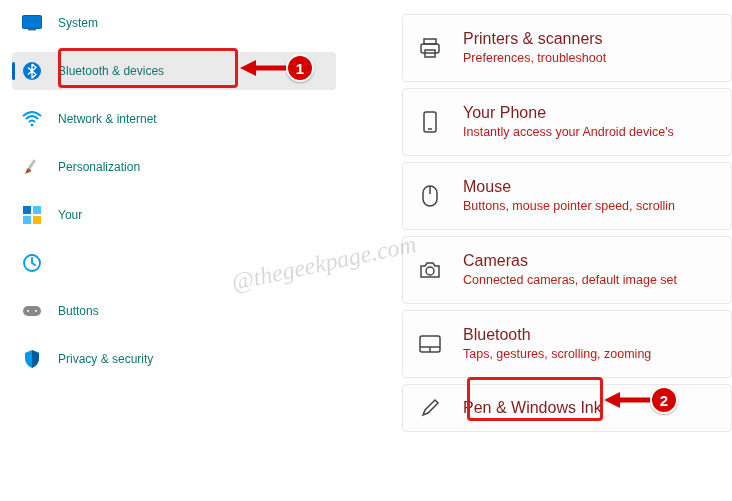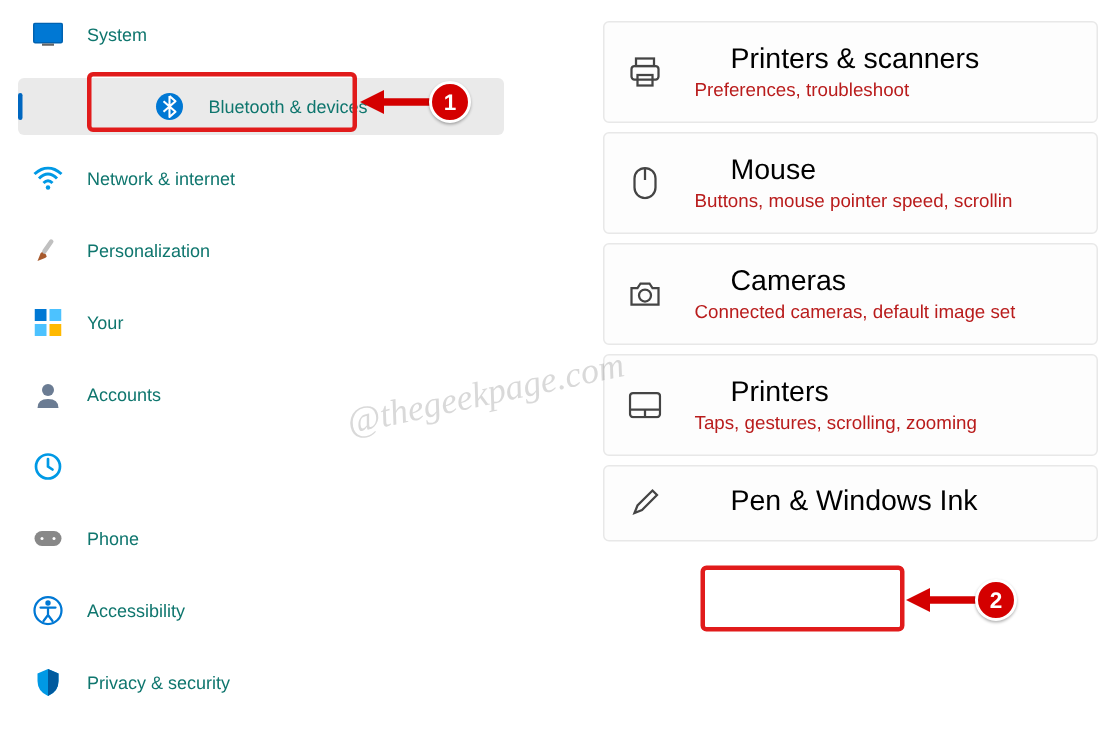--- a/index.html
+++ b/index.html
@@ -28,21 +28,20 @@
     align-items: center;
     height: 38px;
     padding: 0 10px;
     border-radius: 4px;
     margin-bottom: 10px;
     cursor: pointer;
     position: relative;
   }
   .sidebar-item.selected {
     background: #eaeaea;
-    justify-content: center;
   }
   .sidebar-item.selected::before {
     content: "";
     position: absolute;
     left: 0px;
     top: 10px;
     width: 3px;
     height: 18px;
     background: #0067c0;
     border-radius: 2px;
@@ -85,24 +84,23 @@
     justify-content: center;
     flex-shrink: 0;
     color: #555;
   }
   .card .card-text {
     display: flex;
     flex-direction: column;
     overflow: hidden;
   }
   .card .card-title {
-    font-size: 19px;
-    color: #000000;
+    font-size: 16px;
+    color: #7f1d1d;
     line-height: 1.3;
-    margin-left: 24px;
   }
   .card .card-sub {
     font-size: 12.5px;
     color: #b91c1c;
     line-height: 1.3;
     white-space: nowrap;
     overflow: hidden;
   }
   
   .highlight-box {
@@ -197,60 +195,41 @@
         <svg width="18" height="18" viewBox="0 0 18 18">
             <rect x="0" y="0" width="8" height="8" fill="#0078d4"></rect>
             <rect x="10" y="0" width="8" height="8" fill="#4cc2ff"></rect>
             <rect x="0" y="10" width="8" height="8" fill="#4cc2ff"></rect>
             <rect x="10" y="10" width="8" height="8" fill="#ffb900"></rect>
           </svg>
       </span>
       <span class="label">Your</span>
     </div>
 
-    <div class="sidebar-item">
-      <span class="icon">
-        <svg width="18" height="18" viewBox="0 0 18 18">
-            <circle cx="9" cy="6" r="4" fill="#6b7c93"></circle>
-            <path d="M2 18 Q2 12 9 12 Q16 12 16 18 Z" fill="#6b7c93"></path>
-          </svg>
-      </span>
-      <span class="label">Accounts</span>
-    </div>
 
     <div class="sidebar-item">
       <span class="icon">
         <svg width="20" height="20" viewBox="0 0 20 20">
             <circle cx="10" cy="10" r="8" fill="none" stroke="#0099e5" stroke-width="1.8"></circle>
             <path d="M10 5 V10 L13 12" stroke="#0099e5" stroke-width="1.8" fill="none" stroke-linecap="round"></path>
           </svg>
       </span>
     </div>
 
     <div class="sidebar-item">
       <span class="icon">
         <svg width="20" height="14" viewBox="0 0 20 14">
             <rect x="1" y="2" width="18" height="10" rx="5" fill="#888"></rect>
             <circle cx="6" cy="7" r="1" fill="#fff"></circle>
             <circle cx="14" cy="7" r="1" fill="#fff"></circle>
           </svg>
       </span>
-      <span class="label">Phone</span>
-    </div>
-
-    <div class="sidebar-item">
-      <span class="icon">
-        <svg width="20" height="20" viewBox="0 0 20 20">
-            <circle cx="10" cy="10" r="9" fill="none" stroke="#0078d4" stroke-width="1.5"></circle>
-            <circle cx="10" cy="5" r="1.8" fill="#0078d4"></circle>
-            <path d="M5 8 L15 8 M10 8 V13 M10 13 L7 17 M10 13 L13 17" stroke="#0078d4" stroke-width="1.5" stroke-linecap="round"></path>
-          </svg>
-      </span>
-      <span class="label">Accessibility</span>
-    </div>
+      <span class="label">Buttons</span>
+    </div>
+
 
     <div class="sidebar-item">
       <span class="icon">
         <svg width="18" height="20" viewBox="0 0 18 20">
             <path d="M9 1 L16 4 V9 Q16 16 9 19 Q2 16 2 9 V4 Z" fill="#0099e5"></path>
             <path d="M9 1 L16 4 V9 Q16 16 9 19 V1 Z" fill="#005a9e"></path>
           </svg>
       </span>
       <span class="label">Privacy &amp; security</span>
     </div>
@@ -266,20 +245,32 @@
             <rect x="2" y="6" width="18" height="9" rx="2"></rect>
             <rect x="6" y="12" width="10" height="7"></rect>
           </svg>
       </span>
       <div class="card-text">
         <span class="card-title">Printers &amp; scanners</span>
         <span class="card-sub">Preferences, troubleshoot</span>
       </div>
     </div>
 
+    <div class="card">
+      <span class="card-icon">
+        <svg width="14" height="22" viewBox="0 0 14 22" fill="none" stroke="#444" stroke-width="1.5">
+            <rect x="1" y="1" width="12" height="20" rx="2"></rect>
+            <line x1="5" y1="18" x2="9" y2="18"></line>
+          </svg>
+      </span>
+      <div class="card-text">
+        <span class="card-title">Your Phone</span>
+        <span class="card-sub">Instantly access your Android device's</span>
+      </div>
+    </div>
 
     <div class="card">
       <span class="card-icon">
         <svg width="16" height="22" viewBox="0 0 16 22" fill="none" stroke="#444" stroke-width="1.5">
             <rect x="1" y="1" width="14" height="20" rx="7"></rect>
             <line x1="8" y1="1" x2="8" y2="9"></line>
           </svg>
       </span>
       <div class="card-text">
         <span class="card-title">Mouse</span>
@@ -302,21 +293,21 @@
 
     <div class="card">
       <span class="card-icon">
         <svg width="22" height="18" viewBox="0 0 22 18" fill="none" stroke="#444" stroke-width="1.5">
             <rect x="1" y="1" width="20" height="16" rx="2"></rect>
             <line x1="1" y1="12" x2="21" y2="12"></line>
             <line x1="11" y1="12" x2="11" y2="17"></line>
           </svg>
       </span>
       <div class="card-text">
-        <span class="card-title">Printers</span>
+        <span class="card-title">Bluetooth</span>
         <span class="card-sub">Taps, gestures, scrolling, zooming</span>
       </div>
     </div>
 
     <div class="card" style="min-height:40px; ">
       <span class="card-icon">
         <svg width="20" height="20" viewBox="0 0 20 20" fill="none" stroke="#444" stroke-width="1.5">
             <path d="M3 17 L5 12 L15 2 L18 5 L8 15 Z"></path>
           </svg>
       </span>

